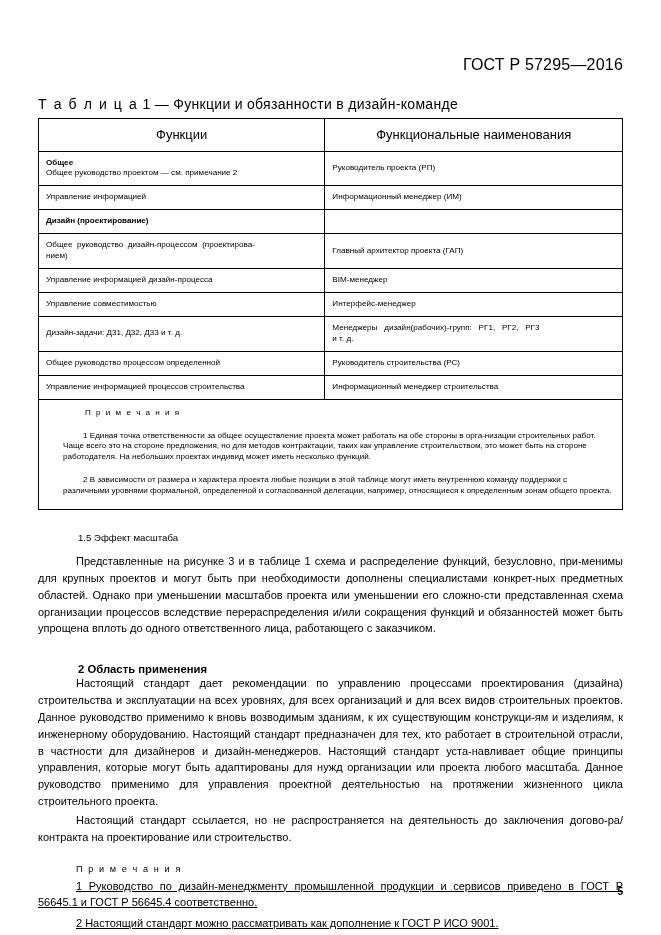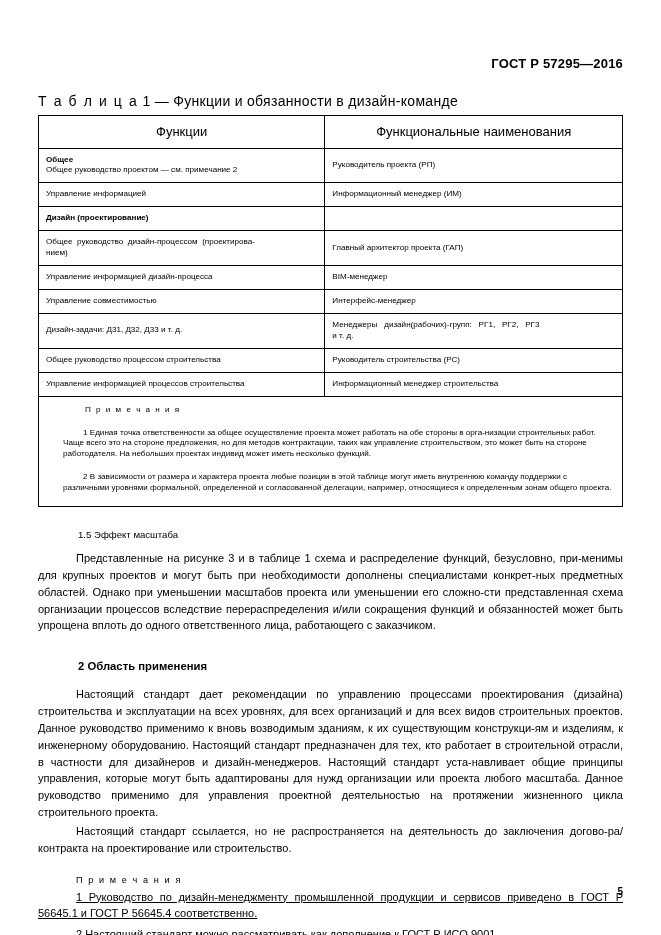--- a/index.html
+++ b/index.html
@@ -19,22 +19,22 @@
     overflow: hidden;
   }
   .content {
     position: absolute;
     left: 38px;
     top: 56px;
     width: 585px;
   }
   .doc-header {
     text-align: right;
-    font-size: 13px;
-    font-weight: bold;
+    font-size: 16px;
+    font-weight: normal;
     letter-spacing: 0.2px;
     margin-bottom: 22px;
   }
   .table-caption {
     font-size: 14px;
     letter-spacing: 0.3px;
     margin-bottom: 6px;
   }
   .table-caption .spaced {
     letter-spacing: 1.6px;
@@ -79,21 +79,21 @@
     margin: 12px 0 2px 0;
   }
   h3.sub {
     font-size: 9.6px;
     font-weight: normal;
     margin: 22px 0 10px 40px;
   }
   h2.sect {
     font-size: 11.3px;
     font-weight: bold;
-    margin: 26px 0 14px 40px;
+    margin: 26px 0 0 40px;
   }
   p.body {
     font-size: 11px;
     line-height: 1.53;
     text-align: justify;
     margin: 0 0 2px 0;
     text-indent: 38px;
   }
   .notes-block {
     margin-top: 18px;
@@ -163,21 +163,21 @@
         </tr>
         <tr>
           <td>Управление совместимостью</td>
           <td>Интерфейс-менеджер</td>
         </tr>
         <tr>
           <td>Дизайн-задачи: Д31, Д32, Д33 и т. д.</td>
           <td>Менеджеры&nbsp;&nbsp; дизайн(рабочих)-групп:&nbsp;&nbsp; РГ1,&nbsp;&nbsp; РГ2,&nbsp;&nbsp; РГ3<br>и т. д.</td>
         </tr>
         <tr>
-          <td>Общее руководство процессом строительства</td>
+          <td>Общее руководство процессом определенной</td>
           <td>Руководитель строительства (РС)</td>
         </tr>
         <tr>
           <td>Управление информацией процессов строительства</td>
           <td>Информационный менеджер строительства</td>
         </tr>
         <tr>
           <td class="notes-cell" colspan="2">
             <div class="notes-title">П р и м е ч а н и я</div>
             <p class="notes-p">1 Единая точка ответственности за общее осуществление проекта может работать на обе стороны в орга-низации строительных работ. Чаще всего это на стороне предложения, но для методов контрактации, таких как управление строительством, это может быть на стороне работодателя. На небольших проектах индивид может иметь несколько функций.</p>

